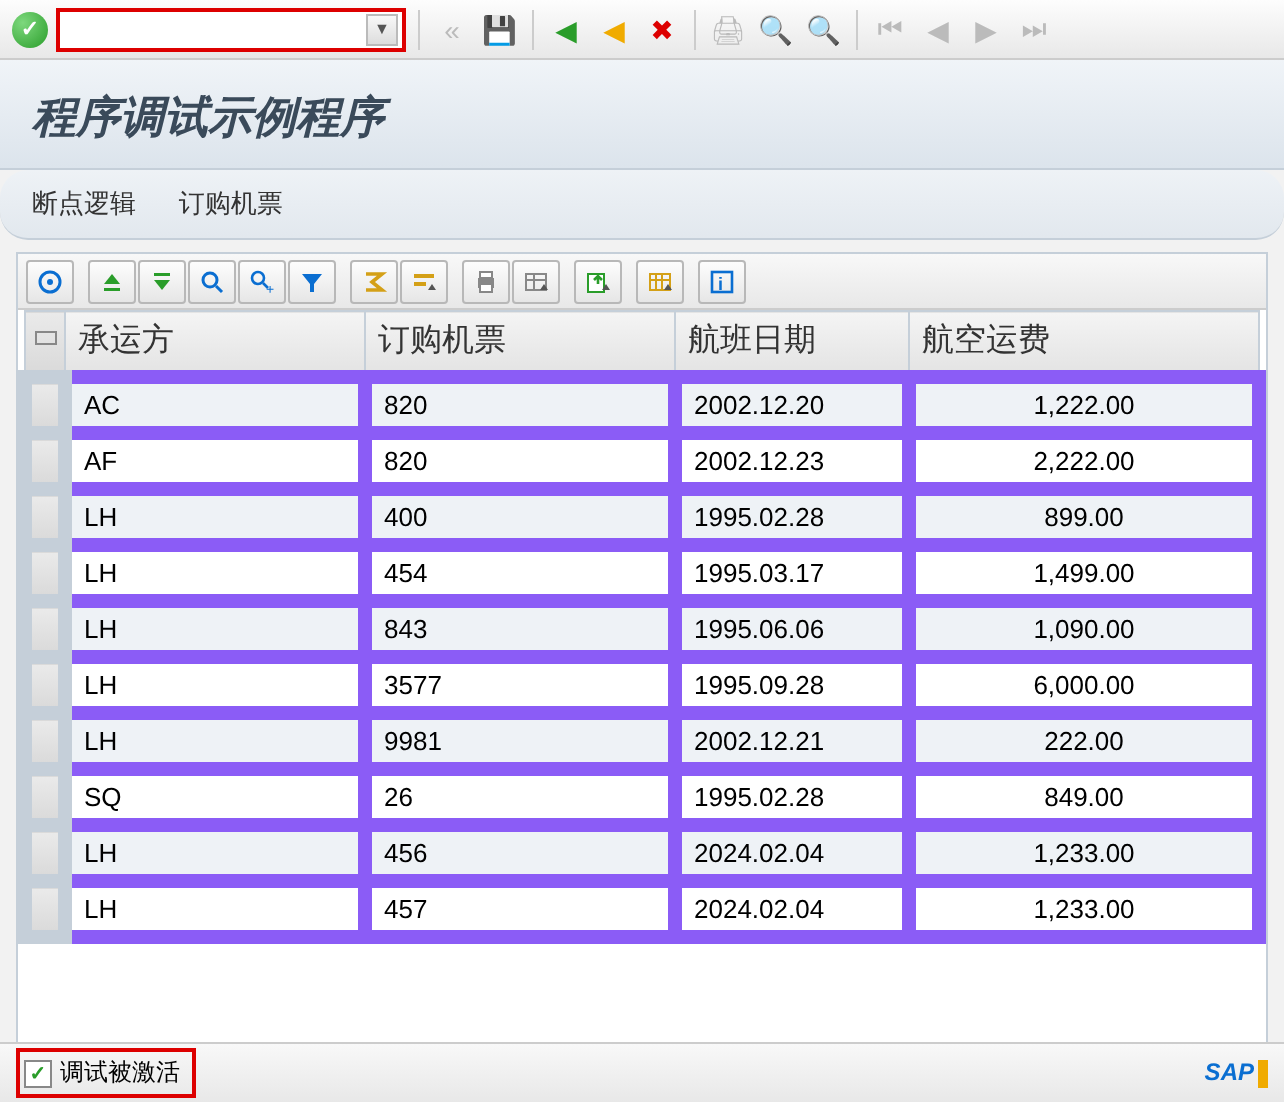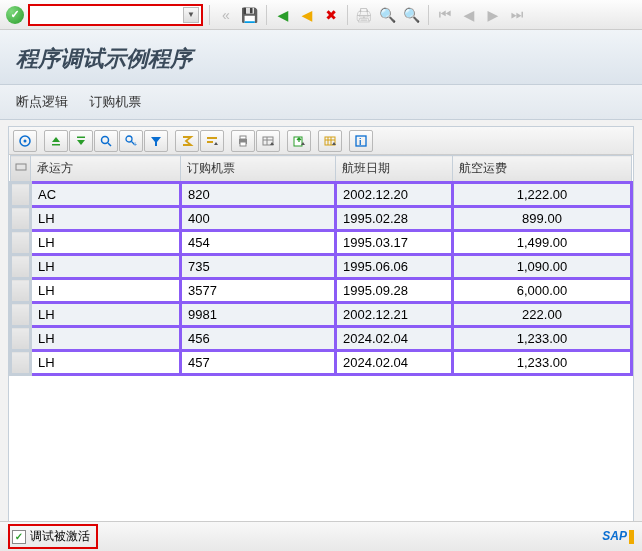--- a/index.html
+++ b/index.html
@@ -9,35 +9,35 @@
   .green-check { width: 18px; height: 18px; border-radius: 50%; background: radial-gradient(circle at 30% 30%, #7dd87d, #2a9d2a); display: flex; align-items: center; justify-content: center; color: #fff; font-size: 11px; font-weight: bold; }
   .combo { width: 175px; height: 22px; border: 2px solid #d00; background: #fff; display: flex; align-items: center; justify-content: flex-end; padding-right: 2px; }
   .combo-arrow { width: 16px; height: 16px; background: linear-gradient(#f8f8f8,#ddd); border: 1px solid #bbb; display: flex; align-items: center; justify-content: center; font-size: 8px; color: #555; }
   .tb-sep { width: 1px; height: 20px; background: #ccc; margin: 0 2px; }
   .tb-icon { width: 20px; height: 20px; display: flex; align-items: center; justify-content: center; font-size: 14px; cursor: pointer; }
   .dim { color: #bbb; }
   
   .title-area { background: linear-gradient(#f0f4f8, #dce4ec); padding: 14px 16px 10px; border-bottom: 1px solid #c5cfd9; }
   .title-text { font-size: 22px; font-style: italic; font-weight: bold; color: #3a4a5a; font-family: Liberation Serif, serif; }
   
-  .link-bar { background: linear-gradient(#eef2f6,#e2e8ee); padding: 8px 16px; border-bottom: 1px solid #c5cfd9; }
+  .link-bar { background: linear-gradient(#eef2f6,#e2e8ee); padding: 8px 16px; border-bottom: 1px solid #c5cfd9; border-radius: 14px; }
   .link-bar span { margin-right: 18px; color: #333; cursor: pointer; font-size: 13px; }
   
   .grid-area { background: #fff; margin: 6px 8px 0 8px; border: 1px solid #c5cfd9; height: 420px; display: flex; flex-direction: column; }
   
   .grid-toolbar { height: 28px; background: linear-gradient(#f8f8f8,#e8e8e8); border-bottom: 1px solid #ccc; display: flex; align-items: center; padding: 0 4px; gap: 1px; }
   .gbtn { width: 24px; height: 22px; background: linear-gradient(#fdfdfd,#e6e6e6); border: 1px solid #b8b8b8; border-radius: 2px; display: flex; align-items: center; justify-content: center; font-size: 11px; cursor: pointer; }
   .gbtn svg { display: block; }
   .gsep { width: 3px; height: 22px; margin: 0 1px; }
   
   .grid-table { flex: 1; overflow: hidden; }
   table { border-collapse: collapse; width: 100%; }
-  th { background: linear-gradient(#f4f4f4,#e4e4e4); border: 1px solid #c5cfd9; text-align: left; padding: 4px 6px; font-weight: normal; font-size: 12px; color: #333; height: 24px; }
+  th { background: linear-gradient(#f4f4f4,#e4e4e4); border: 1px solid #c5cfd9; text-align: left; padding: 4px 6px; font-weight: normal; font-size: 16px; color: #333; height: 24px; }
   th.sel-col { width: 20px; background: linear-gradient(#eaeaea,#dadada); padding: 2px; text-align: center; }
-  td { border: 3px solid #8b5cf6; padding: 3px 6px; font-size: 13px; height: 23px; }
+  td { border: 7px solid #8b5cf6; padding: 3px 6px; font-size: 13px; height: 23px; }
   td.sel-cell { background: linear-gradient(#eaeaea,#dadada); width: 20px; border-color: #c5cfd9; }
   tr.odd td:not(.sel-cell) { background: #eef2f6; }
   tr.even td:not(.sel-cell) { background: #fff; }
   .num { text-align: center; }
   
   .hscroll { height: 20px; background: #f0f0f0; border-top: 1px solid #ccc; display: flex; align-items: center; padding: 0 40px; gap: 2px; }
   .scroll-btn { width: 14px; height: 14px; background: linear-gradient(#fafafa,#ddd); border: 1px solid #aaa; font-size: 8px; display: flex; align-items: center; justify-content: center; color: #555; }
   .scroll-track { flex: 1; height: 14px; background: #e8e8e8; border: 1px solid #ccc; position: relative; }
   .scroll-thumb { position: absolute; left: 0; top: 0; bottom: 0; width: 150px; background: linear-gradient(#f5f5f5,#d8d8d8); border: 1px solid #aaa; }
   
@@ -194,54 +194,68 @@
         </tr>
       </thead>
       <tbody id="grid-body">
           <tr class="odd">
             <td class="sel-cell"></td>
             <td>AC</td>
             <td>820</td>
             <td>2002.12.20</td>
             <td class="num">1,222.00</td>
           </tr>
+          <tr class="even">
+            <td class="sel-cell"></td>
+            <td>AF</td>
+            <td>820</td>
+            <td>2002.12.23</td>
+            <td class="num">2,222.00</td>
+          </tr>
           <tr class="odd">
             <td class="sel-cell"></td>
             <td>LH</td>
             <td>400</td>
             <td>1995.02.28</td>
             <td class="num">899.00</td>
           </tr>
           <tr class="even">
             <td class="sel-cell"></td>
             <td>LH</td>
             <td>454</td>
             <td>1995.03.17</td>
             <td class="num">1,499.00</td>
           </tr>
           <tr class="odd">
             <td class="sel-cell"></td>
             <td>LH</td>
-            <td>735</td>
+            <td>843</td>
             <td>1995.06.06</td>
             <td class="num">1,090.00</td>
           </tr>
           <tr class="even">
             <td class="sel-cell"></td>
             <td>LH</td>
             <td>3577</td>
             <td>1995.09.28</td>
             <td class="num">6,000.00</td>
           </tr>
           <tr class="odd">
             <td class="sel-cell"></td>
             <td>LH</td>
             <td>9981</td>
             <td>2002.12.21</td>
             <td class="num">222.00</td>
+          </tr>
+          <tr class="even">
+            <td class="sel-cell"></td>
+            <td>SQ</td>
+            <td>26</td>
+            <td>1995.02.28</td>
+            <td class="num">849.00</td>
           </tr>
           <tr class="odd">
             <td class="sel-cell"></td>
             <td>LH</td>
             <td>456</td>
             <td>2024.02.04</td>
             <td class="num">1,233.00</td>
           </tr>
           <tr class="even">
             <td class="sel-cell"></td>

